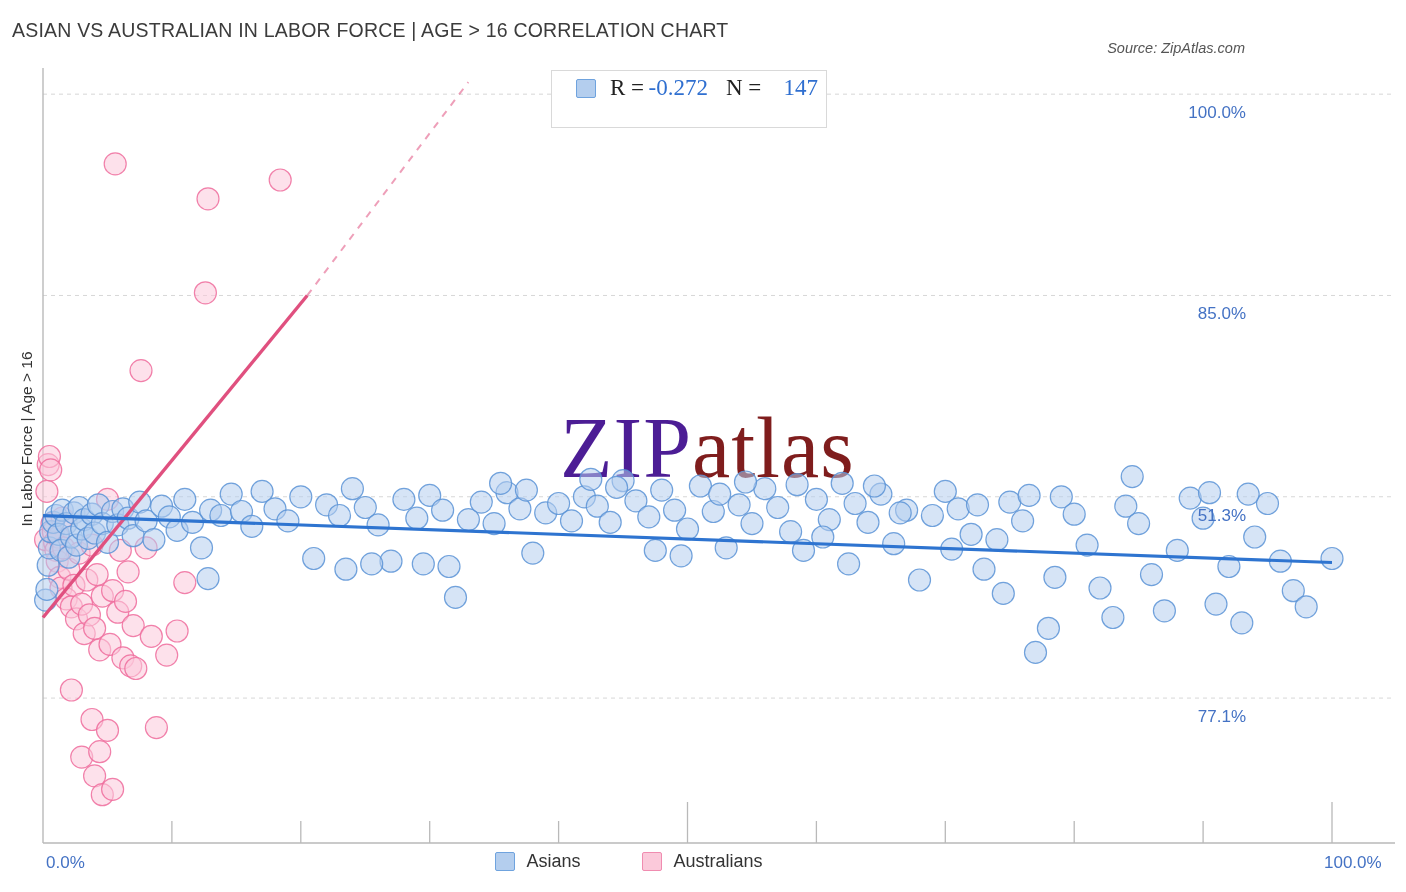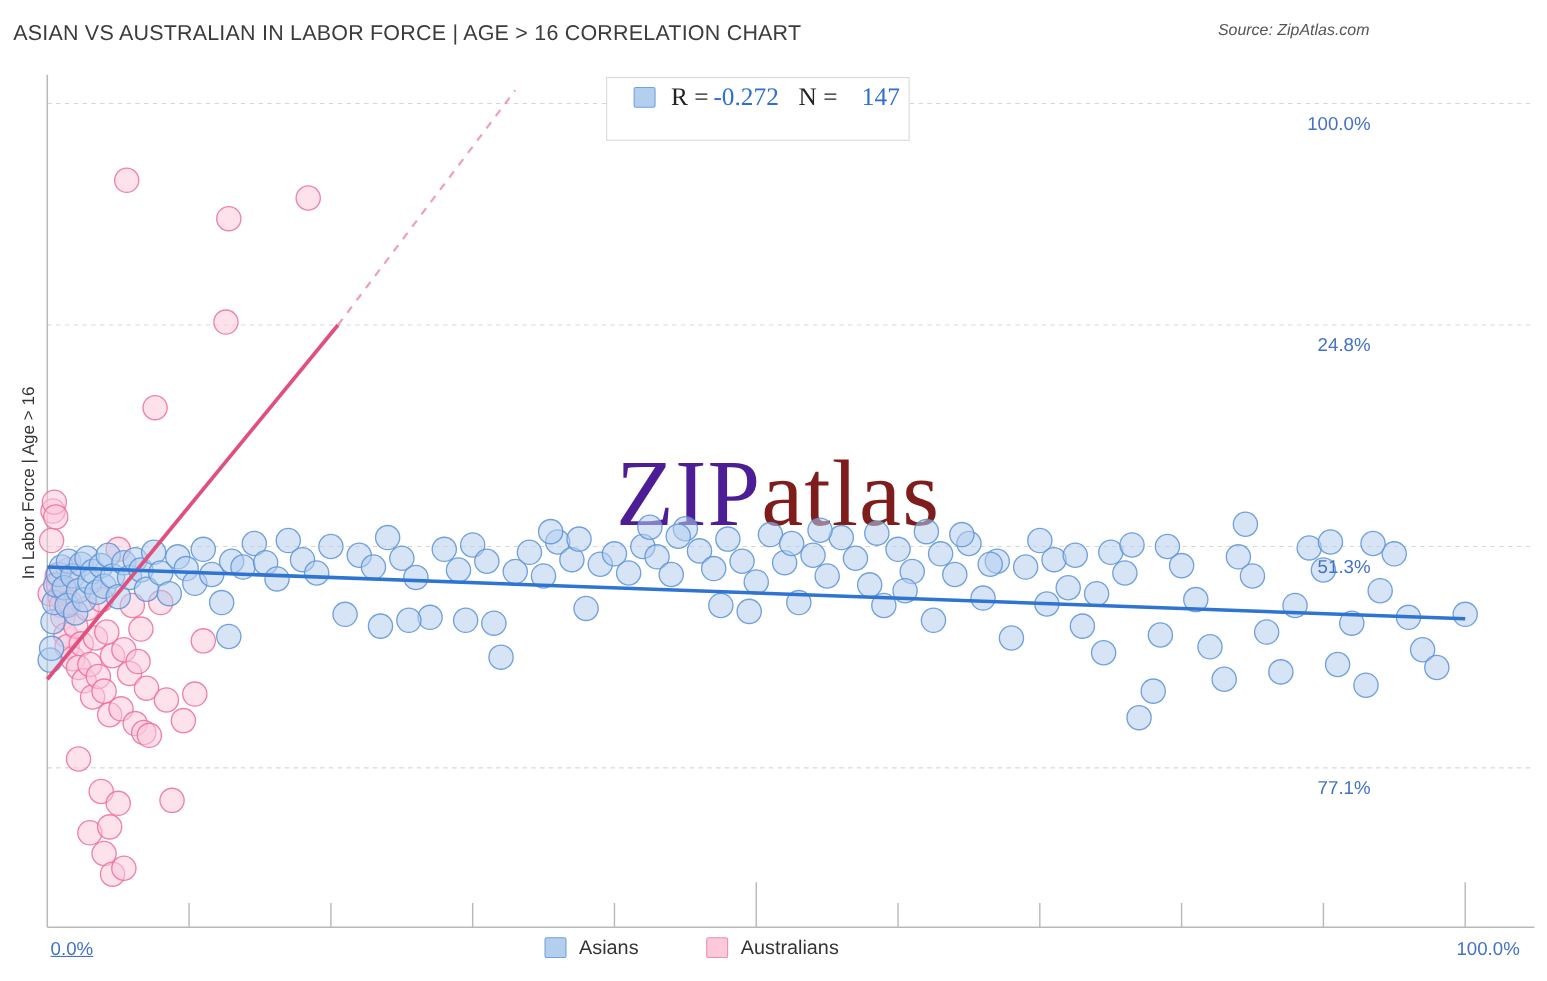--- a/index.html
+++ b/index.html
@@ -22,21 +22,21 @@
     position: absolute;
     left: 12px; top: 19px;
     font-size: 19.5px;
     letter-spacing: 0.2px;
     color: #3c3c3c;
     font-weight: 400;
     white-space: nowrap;
   }
   .source-note {
     position: absolute;
-    right: 13px; top: 20px;
+    right: 13px; top: 40px;
     font-size: 14.5px;
     font-style: italic;
     color: #555555;
     white-space: nowrap;
   }
   
   #plot {
     position: absolute;
     left: 0; top: 0;
     width: 1406px; height: 892px;
@@ -386,26 +386,26 @@
       </g>
       <line x1="307.245" y1="295.45833333333326" x2="468.37" y2="82.07812499999989" stroke="#e0507f" stroke-width="2" stroke-dasharray="7 7" stroke-opacity="0.55"></line>
       <line x1="43" y1="617.5416666666667" x2="307.245" y2="295.45833333333326" stroke="#e0507f" stroke-width="3.4"></line>
       <line x1="43" y1="515.5486111111112" x2="1332" y2="562.5190972222224" stroke="#2e74d0" stroke-width="3.2"></line>
     </svg>
 
   <div class="axis-title">In Labor Force | Age &gt; 16</div>
 
   <div id="ytick-holder">
       <div class="ylabel-tick" style="top: 103.156px;">100.0%</div>
-      <div class="ylabel-tick" style="top: 304.458px;">24.8%</div>
+      <div class="ylabel-tick" style="top: 304.458px;">85.0%</div>
       <div class="ylabel-tick" style="top: 505.76px;">51.3%</div>
       <div class="ylabel-tick" style="top: 707.062px;">77.1%</div>
     </div>
   <div id="xtick-holder">
-      <div class="xlabel-tick" style="top: 853px; left: 46px; text-decoration: underline;">0.0%</div>
+      <div class="xlabel-tick" style="top: 853px; left: 46px;">0.0%</div>
       <div class="xlabel-tick" style="top: 853px; left: 1324px;">100.0%</div>
     </div>
 
   <div class="stat-box">
     <div class="stat-row">
       <span class="swatch blue"></span>
       <span class="stat-text"><span class="stat-eq">R =</span><span class="val stat-rv">-0.272</span><span class="stat-nlab">N =</span><span class="val stat-nv">147</span></span>
     </div>
   </div>
 

